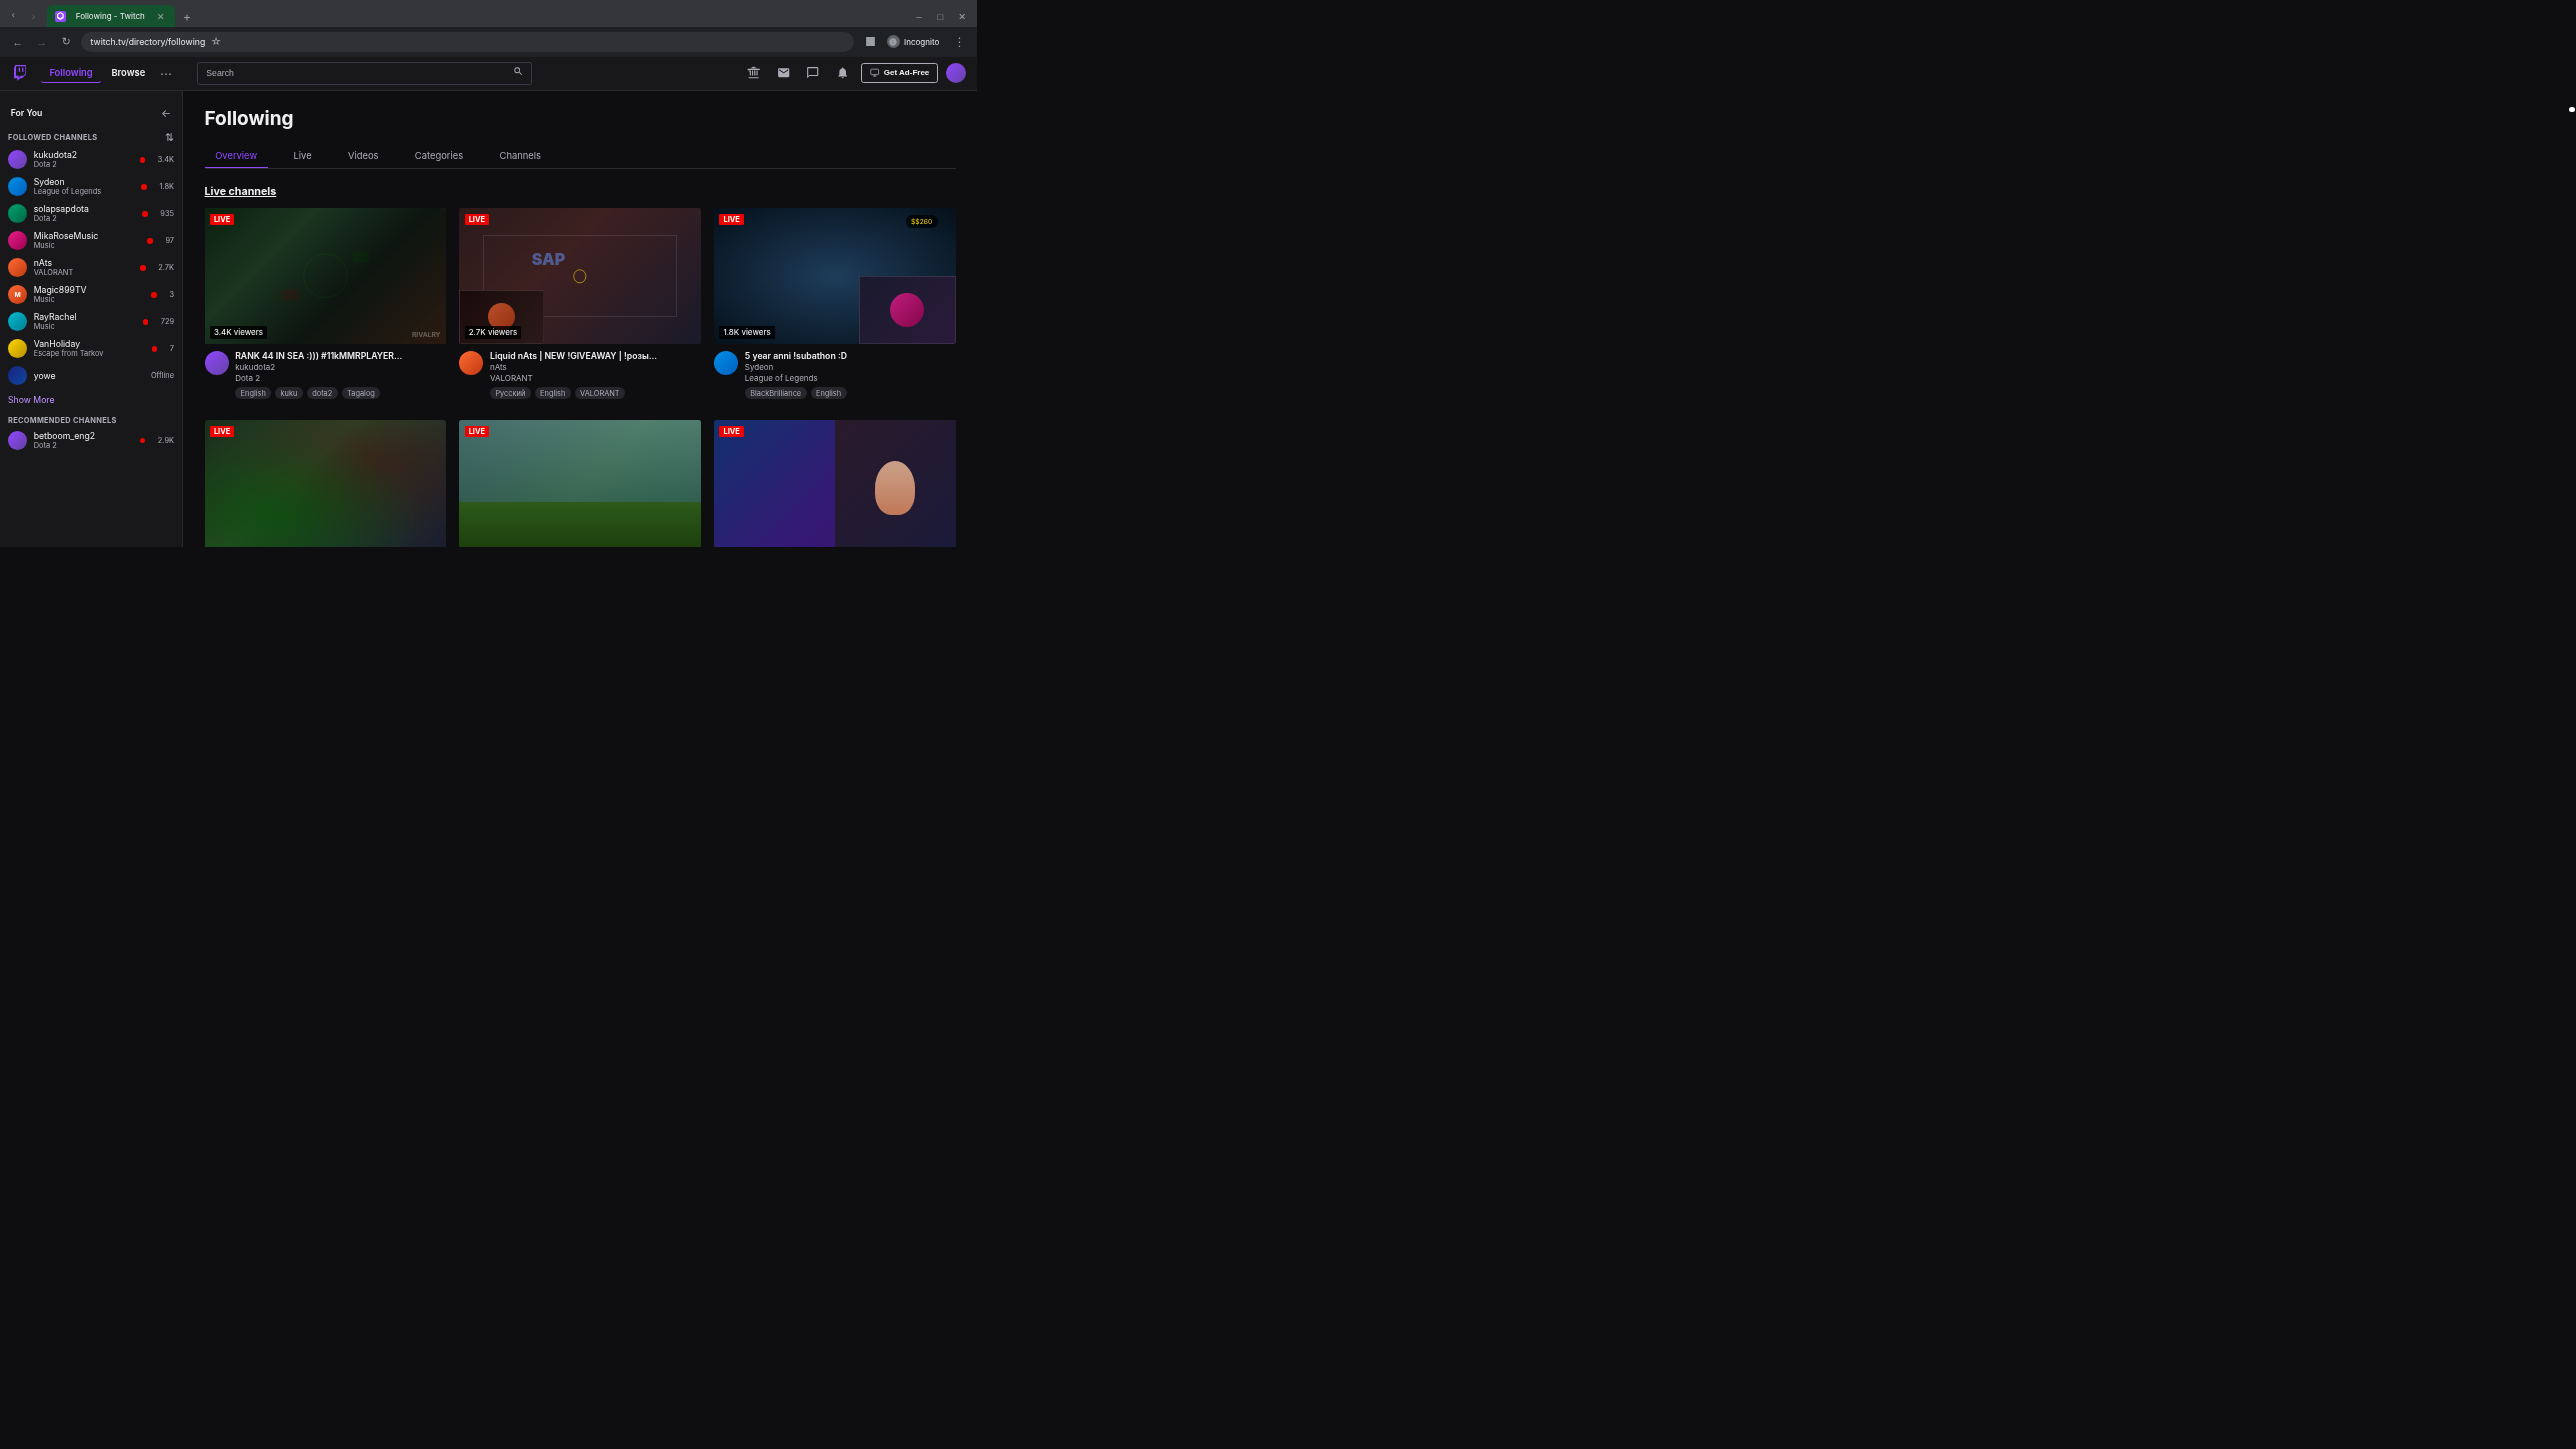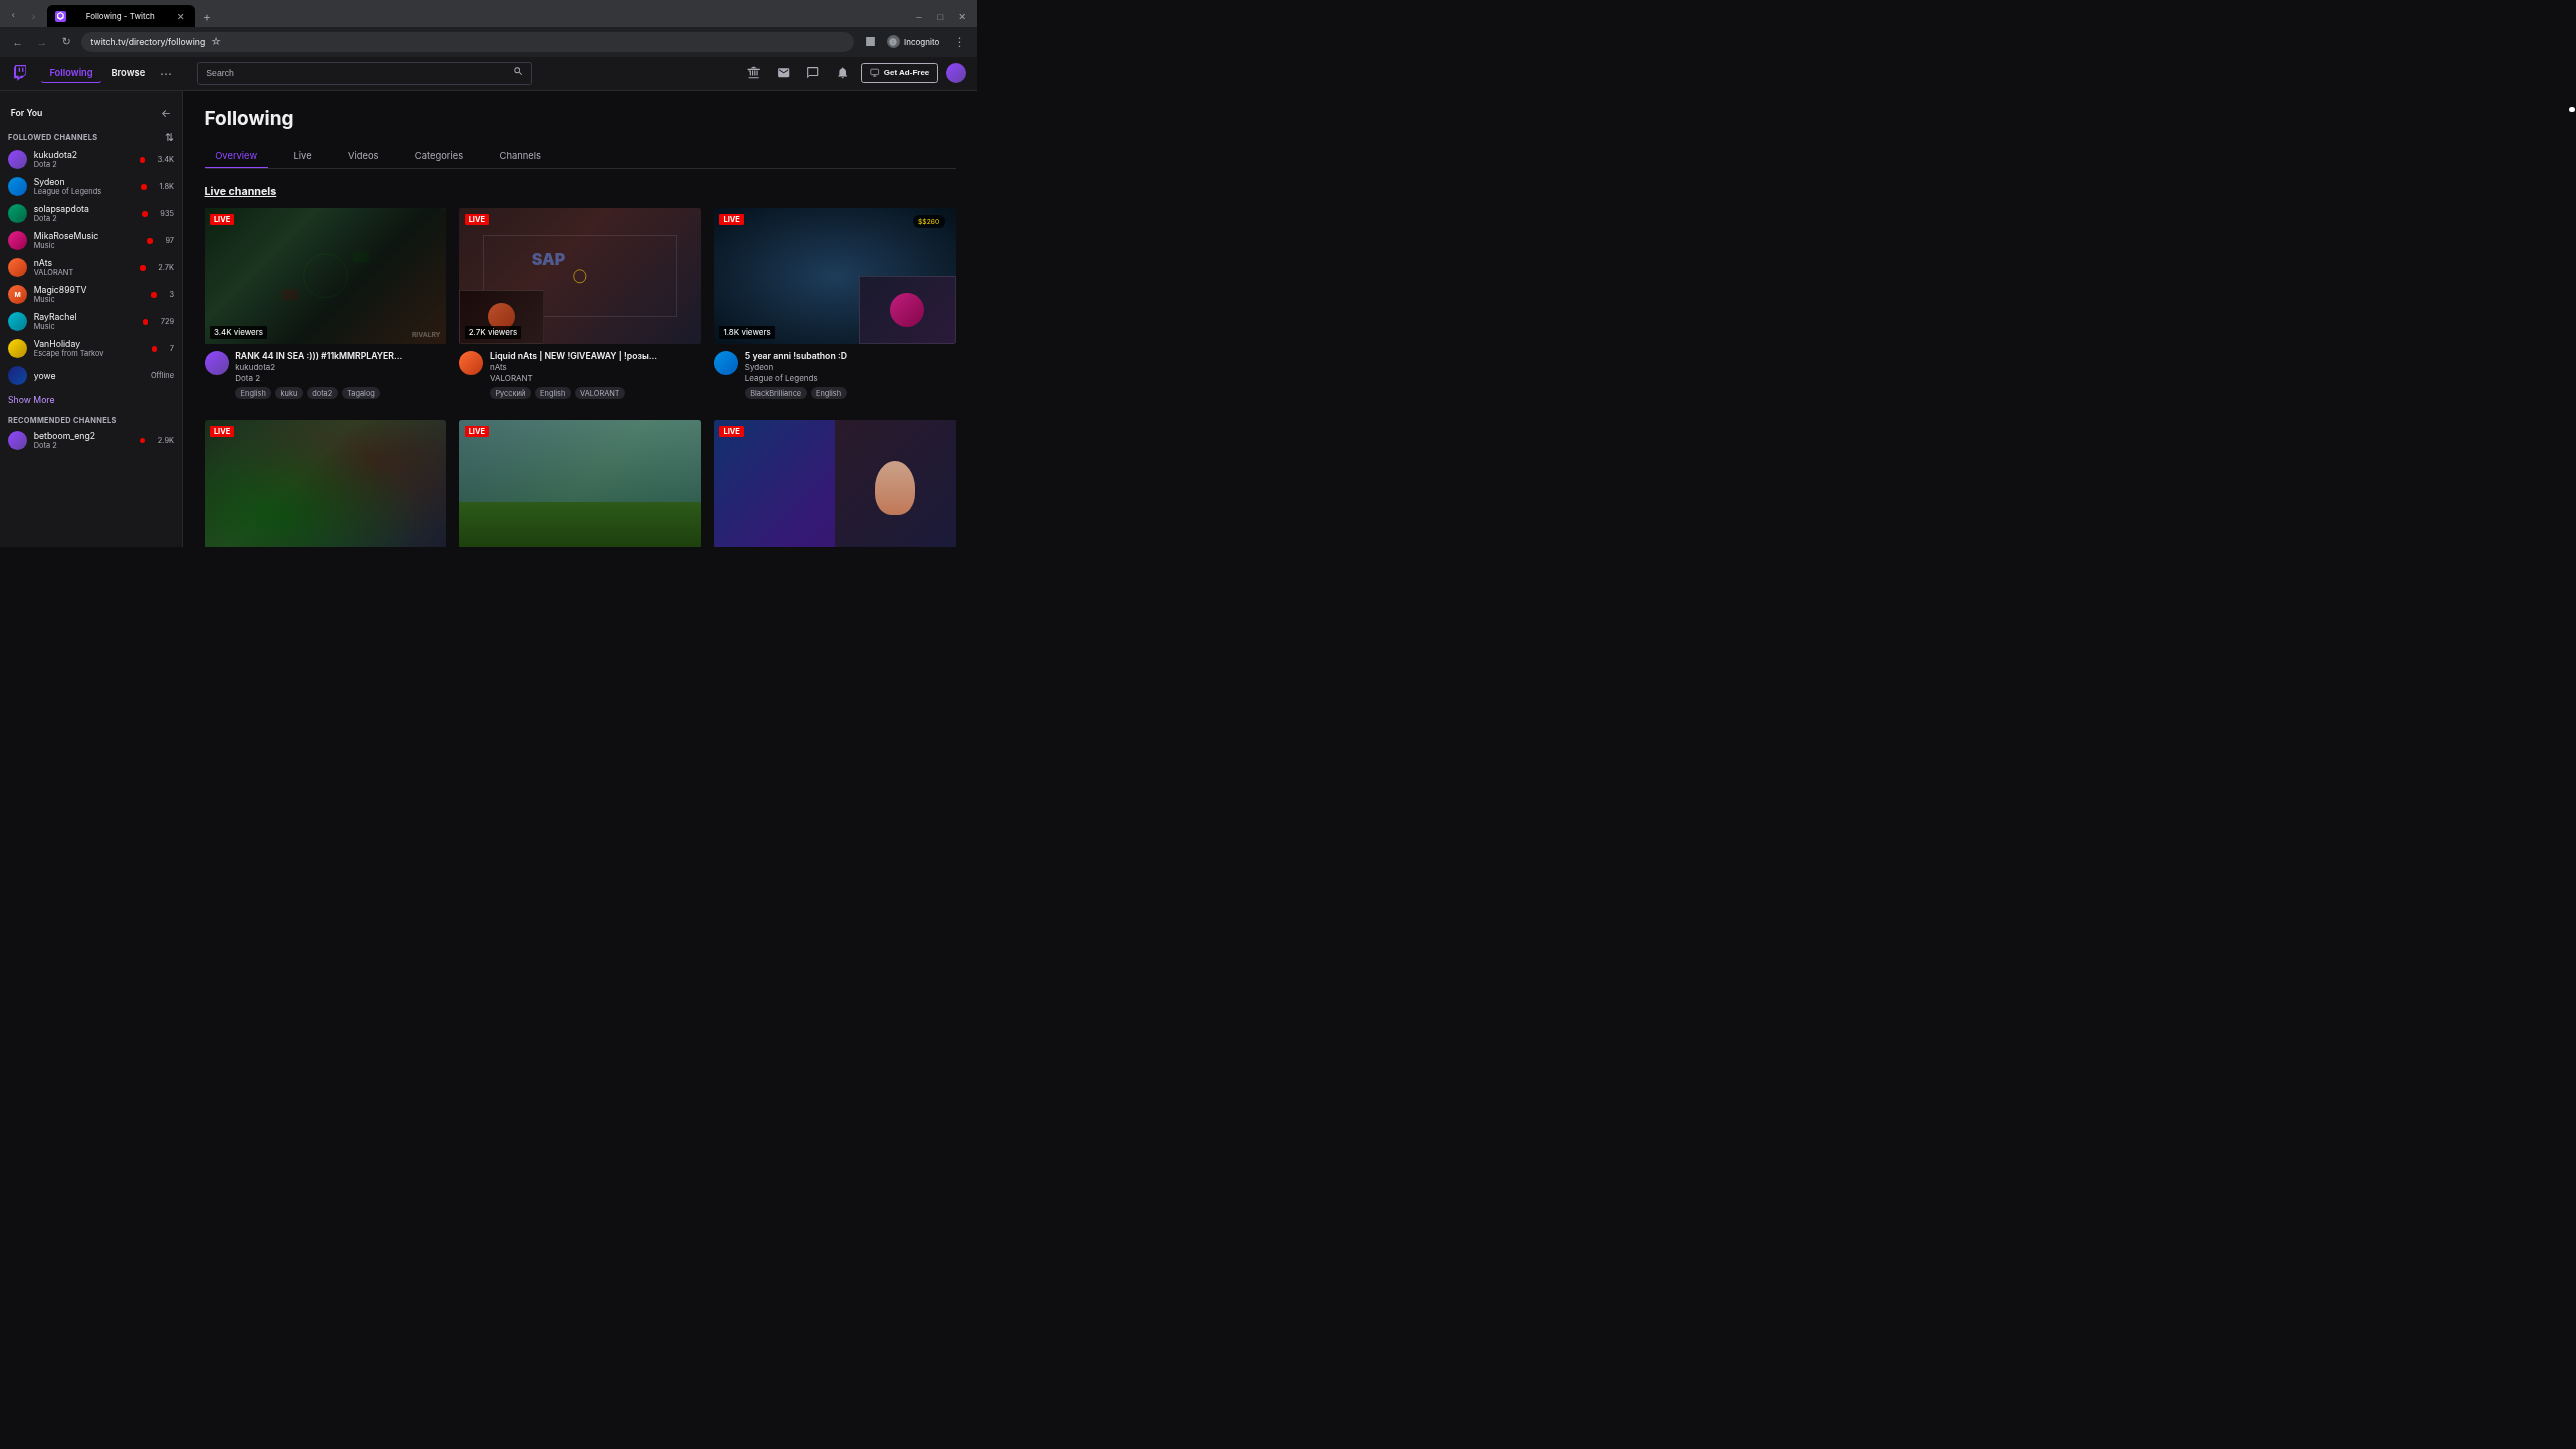--- a/index.html
+++ b/index.html
@@ -1,20 +1,20 @@
 <!DOCTYPE html>
 <html style="font-size:10.7px"><head>
   <meta charset="utf-8">
   <style>
     * { margin: 0; padding: 0; box-sizing: border-box; }
     body { font-family: 'Inter', Arial, sans-serif; background: #0e0e10; color: #efeff1; font-size: 8.7px; overflow: hidden; width: 977px; height: 547px; }
     .tab-bar { display: flex; align-items: center; padding: 5.4px 5.4px 0; background: #35363a; height: 27px; }
     .tab-back-forward { display: flex; gap: 2.7px; margin-right: 4px; }
     .tab-back-btn, .tab-fwd-btn { width: 16px; height: 16px; border-radius: 50%; background: none; border: none; color: #9aa0a6; cursor: pointer; display: flex; align-items: center; justify-content: center; font-size: 9.4px; }
-    .tab { display: flex; align-items: center; background: #000000; border-radius: 5.4px 5.4px 0 0; padding: 0 8px; height: 21.5px; min-width: 107px; max-width: 161px; gap: 20px; }
+    .tab { display: flex; align-items: center; background: #14532d; border-radius: 5.4px 5.4px 0 0; padding: 0 8px; height: 21.5px; min-width: 107px; max-width: 161px; gap: 10px; }
     .tab-favicon { width: 10.7px; height: 10.7px; background: #9147ff; border-radius: 2px; display: flex; align-items: center; justify-content: center; }
     .tab-title { font-size: 8px; color: #e8eaed; flex: 1; white-space: nowrap; overflow: hidden; text-overflow: ellipsis; }
     .tab-close { color: #9aa0a6; font-size: 9.4px; cursor: pointer; width: 12px; height: 12px; display: flex; align-items: center; justify-content: center; border-radius: 50%; }
     .new-tab { width: 19px; height: 19px; color: #9aa0a6; display: flex; align-items: center; justify-content: center; font-size: 12px; cursor: pointer; margin-left: 2.7px; }
     .window-controls { margin-left: auto; display: flex; gap: 2.7px; }
     .win-btn { width: 19px; height: 19px; border-radius: 50%; background: none; border: none; color: #9aa0a6; font-size: 9.4px; cursor: pointer; display: flex; align-items: center; justify-content: center; }
 
     .address-bar-row { display: flex; align-items: center; padding: 4px 8px; height: 29.5px; gap: 5.4px; background: #202124; }
     .nav-btn { width: 19px; height: 19px; border-radius: 50%; border: none; background: none; color: #9aa0a6; font-size: 10.7px; cursor: pointer; display: flex; align-items: center; justify-content: center; }
     .nav-btn.disabled { color: #5f6368; }
@@ -471,21 +471,21 @@
           <div class="stream-thumb">
             <div class="stream-thumb-inner">
               <div style="width:100%;height:100%;position:relative;overflow:hidden;">
 
                 <div style="width:100%;height:100%;background:radial-gradient(ellipse at 50% 50%,#1e3c5a 0%,#051019 100%);"></div>
 
                 <div style="position:absolute;bottom:0;right:0;width:40%;height:50%;background:linear-gradient(135deg,#1a1a2d,#2a1a3a);border:0.7px solid rgba(255,255,255,0.1);display:flex;align-items:center;justify-content:center;">
                   <div style="width:34px;height:34px;border-radius:50%;background:linear-gradient(135deg,#e91e8c,#9b0050);opacity:0.8;"></div>
                 </div>
 
-                <div style="position:absolute;top:6.7px;right:11px;background:rgba(0,0,0,0.7);padding:2.7px 5.4px;font-size:6.7px;color:#ffd700;border-radius:6px;">$$260</div>
+                <div style="position:absolute;top:6.7px;right:18px;background:rgba(0,0,0,0.7);padding:2.7px 5.4px;font-size:6.7px;color:#ffd700;border-radius:6px;">$$260</div>
               </div>
             </div>
             <span class="live-badge">LIVE</span>
             <span class="viewer-count">1.8K viewers</span>
           </div>
           <div class="stream-info">
             <div class="streamer-avatar av-blue"></div>
             <div class="stream-details">
               <div class="stream-title">5 year anni !subathon :D</div>
               <div class="stream-streamer">Sydeon</div>

